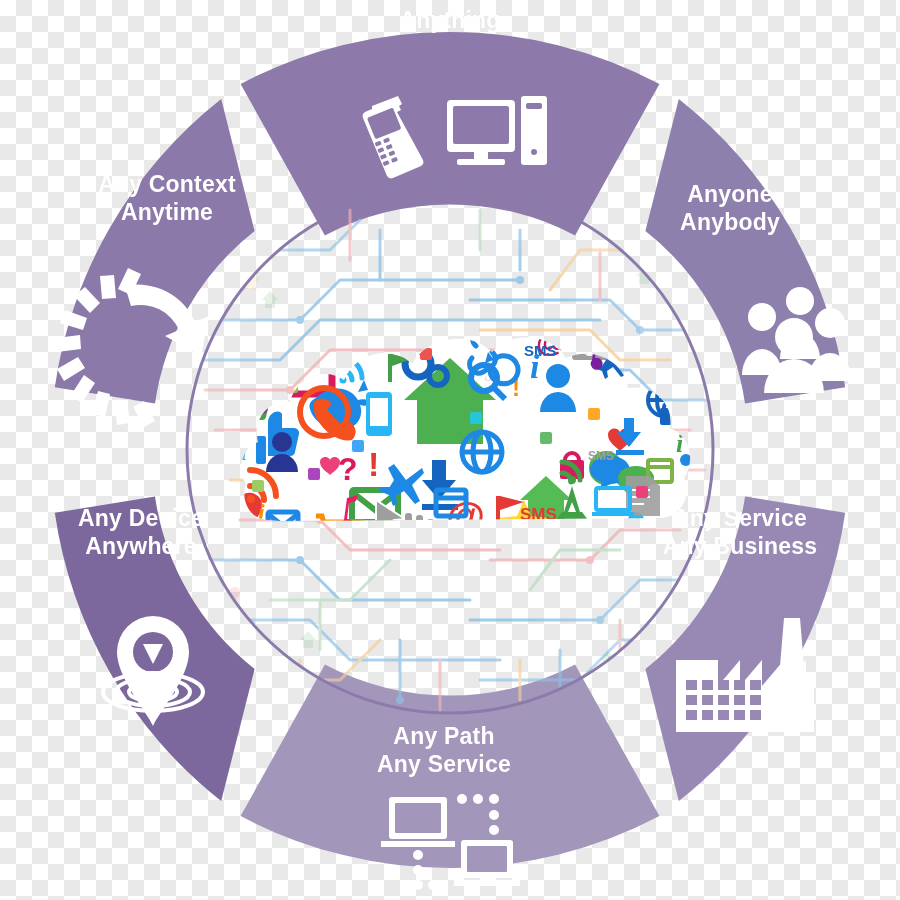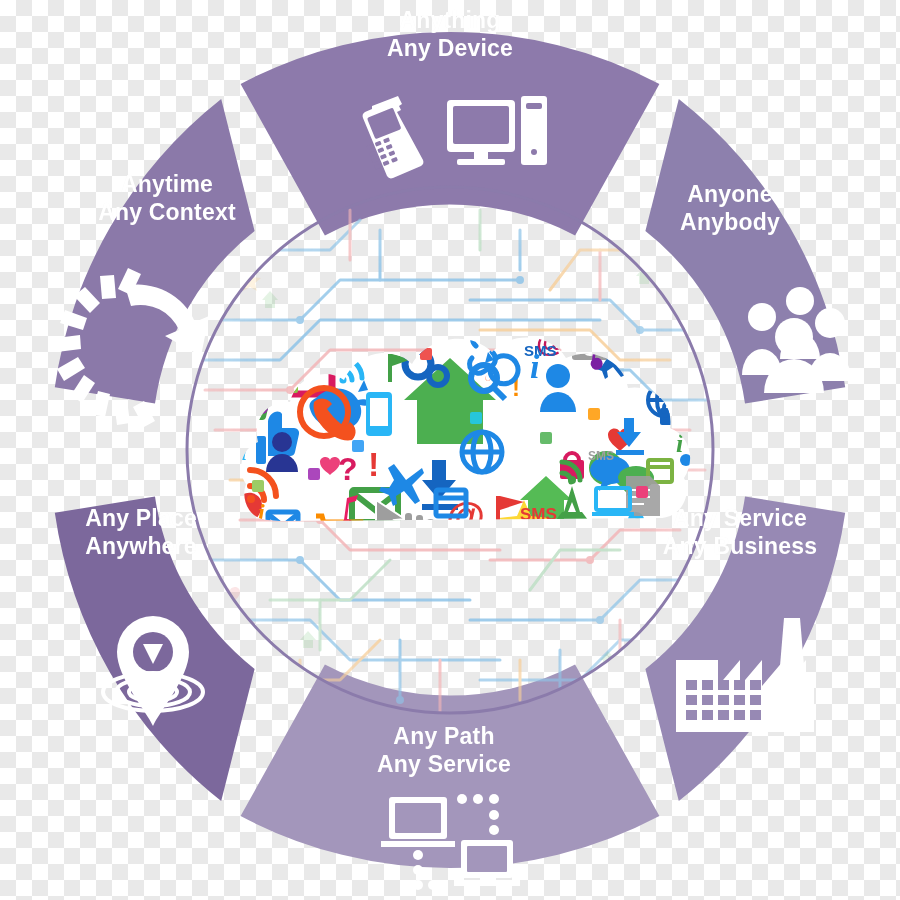--- a/index.html
+++ b/index.html
@@ -668,41 +668,40 @@
           </g>
         </g>
       </g>
 
       <circle cx="450" cy="450" r="263" fill="none" stroke="#8b7bab" stroke-width="3"></circle>
     </g>
   </svg>
 
   <div class="seg-label lbl-top">
     <span>Anything</span>
-    <span>Any Device</span>
   </div>
 
   <div class="seg-label lbl-botright">
     <span>Any Service</span>
     <span>Any Business</span>
   </div>
 
   <div class="seg-label lbl-topright">
     <span>Anyone</span>
     <span>Anybody</span>
   </div>
 
   <div class="seg-label lbl-bottom">
     <span>Any Path</span>
     <span>Any Service</span>
   </div>
 
   <div class="seg-label lbl-botleft">
-    <span>Any Place</span>
+    <span>Any Device</span>
     <span>Anywhere</span>
   </div>
 
   <div class="seg-label lbl-topleft">
+    <span>Any Context</span>
     <span>Anytime</span>
-    <span>Any Context</span>
   </div>
 
 </div>
 
 </body></html>

